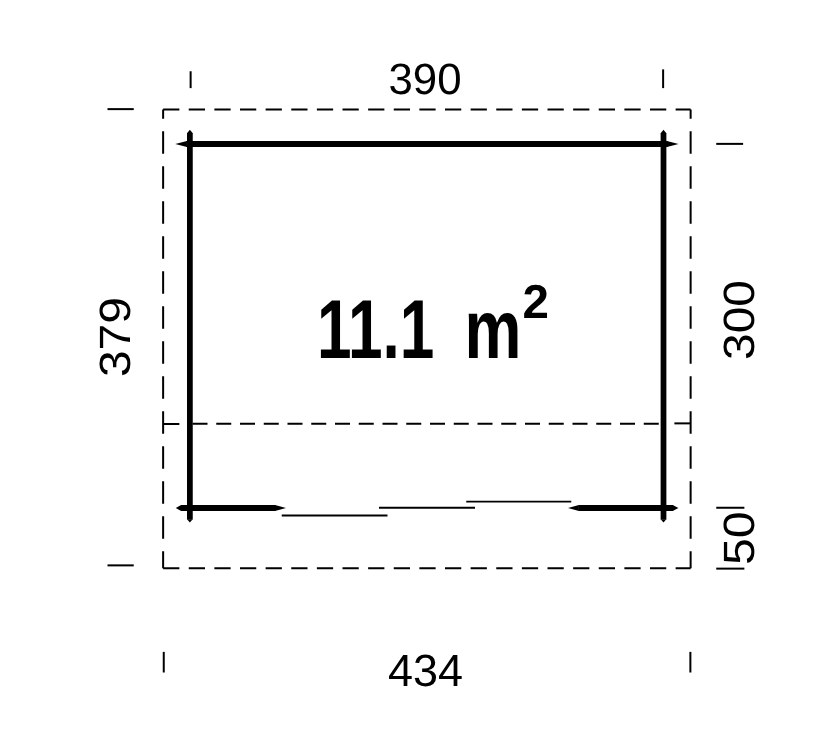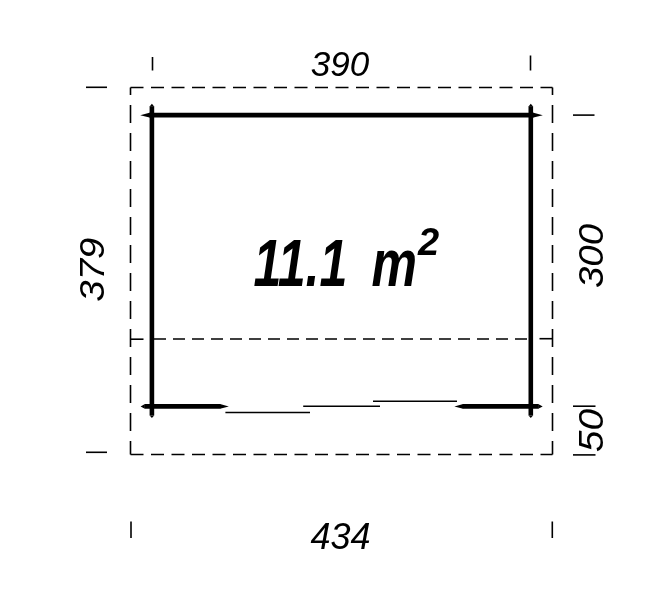--- a/index.html
+++ b/index.html
@@ -1,16 +1,16 @@
 <!DOCTYPE html>
 <html><head>
 <meta charset="utf-8">
 <style>
   html,body{margin:0;padding:0;background:#ffffff;}
-  .page{width:665px;height:596px;position:relative;background:#ffffff;font-style:italic;}
+  .page{width:665px;height:596px;position:relative;background:#ffffff;}
   svg{display:block;}
   text{font-family:"Liberation Sans", sans-serif;fill:#000000;}
 </style>
 </head>
 <body>
 
 <div class="page">
 <svg width="665" height="596" viewBox="0 0 665 596">
 
   <rect x="0" y="0" width="665" height="596" fill="#ffffff"></rect>

